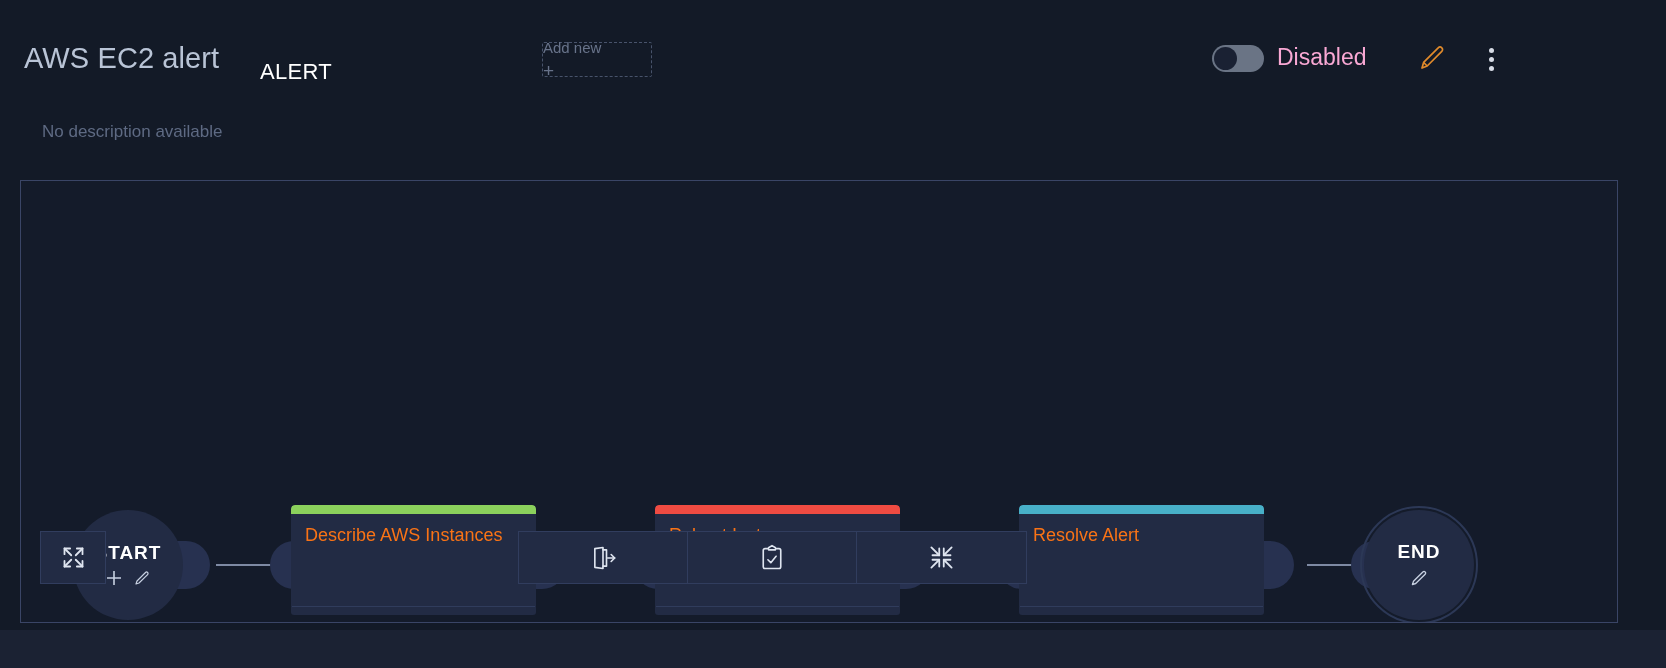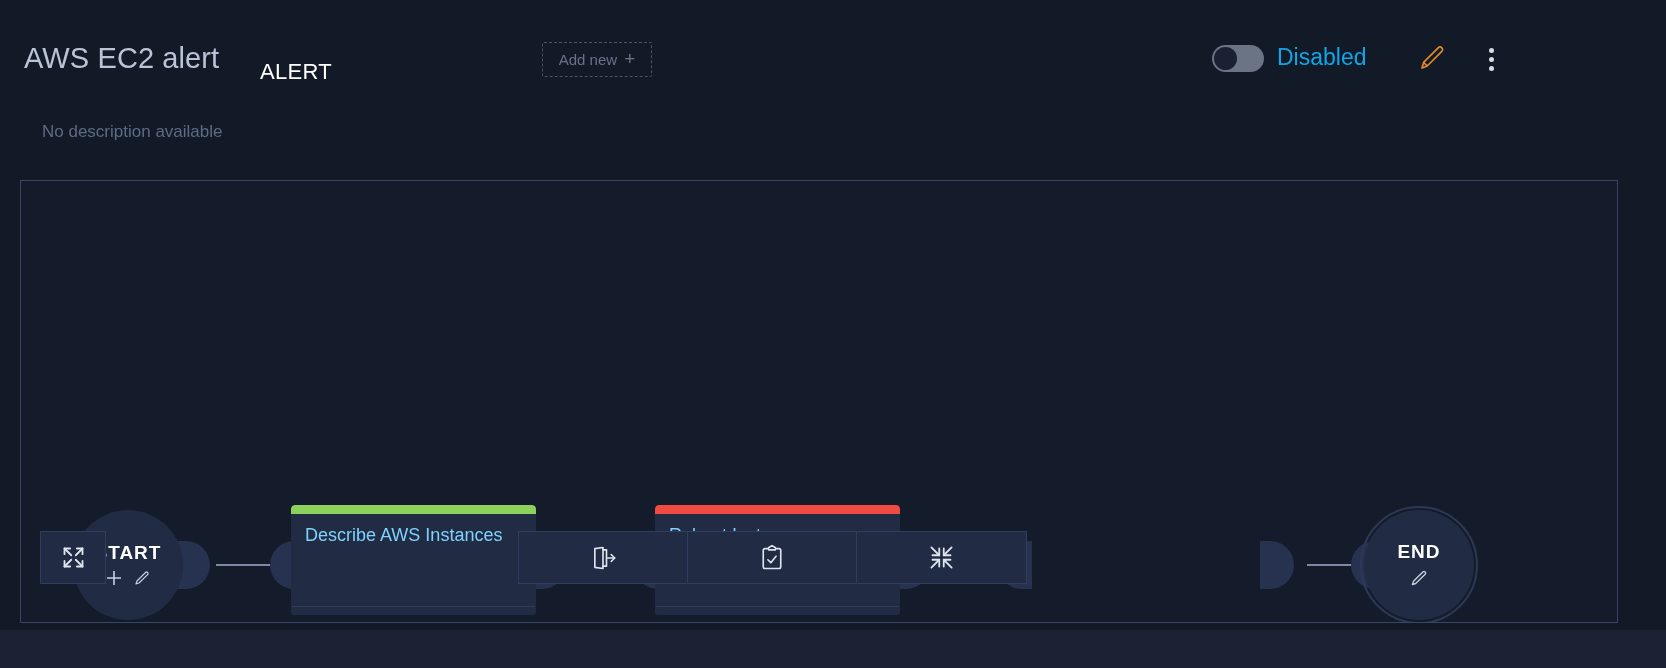--- a/index.html
+++ b/index.html
@@ -40,25 +40,25 @@
     letter-spacing: 0.3px;
     margin-top: 12px;
   }
   .add-new {
     position: absolute;
     left: 542px; top: 42px;
     width: 110px; height: 35px;
     border: 1px dashed #48536b;
     border-radius: 2px;
     display: flex;
-    align-items: center;
     justify-content: center;
     gap: 7px;
     background: transparent;
     cursor: pointer;
+    flex-direction: column;
   }
   .add-new .lbl {
     font-size: 15px;
     color: #6b7casd;
     color: #68738a;
   }
   .add-new .plus {
     font-size: 19px;
     color: #68738a;
     line-height: 1;
@@ -77,21 +77,21 @@
     position: absolute;
     left: 2px; top: 2px;
     width: 23px; height: 23px;
     border-radius: 50%;
     background: #1a2133;
   }
   .toggle-label {
     position: absolute;
     left: 1277px; top: 44px;
     font-size: 23px;
-    color: #0ea5e9;
+    color: #f9a8d4;
   }
   .pencil-top {
     position: absolute;
     left: 1414px; top: 40px;
     width: 36px; height: 36px;
     cursor: pointer;
   }
   .kebab {
     position: absolute;
     left: 1478px; top: 42px;
@@ -196,21 +196,21 @@
   .card .bar {
     position: absolute;
     left: 0; top: 0;
     width: 100%; height: 9px;
     border-radius: 4px 4px 0 0;
   }
   .card .card-title {
     position: absolute;
     left: 14px; top: 20px;
     font-size: 18px;
-    color: #7dd3fc;
+    color: #f97316;
     white-space: nowrap;
   }
   .card .card-footline {
     position: absolute;
     left: 1px; right: 1px;
     bottom: 8px;
     height: 1px;
     background: #303c5c;
   }
 
@@ -330,20 +330,25 @@
   <div class="nub left" style="left:613px;"></div>
   <div class="nub right" style="left:875px;"></div>
   <div class="card" style="left:634px;">
     <div class="bar" style="background:#ef4b42"></div>
     <div class="card-title">Reboot Instances</div>
     <div class="card-footline"></div>
   </div>
 
   <div class="nub left" style="left:977px;"></div>
   <div class="nub right" style="left:1239px;"></div>
+  <div class="card" style="left:998px;">
+    <div class="bar" style="background:#48b0c8"></div>
+    <div class="card-title">Resolve Alert</div>
+    <div class="card-footline"></div>
+  </div>
 
   <div class="nub left" style="left:1330px;"></div>
   <div class="term-outer-ring" style="left:1339px; top:325px;"></div>
   <div class="term" style="left:1343px; top:329px;">
     <div class="t-label">END</div>
     <div class="t-icons">
       <span>
         <svg width="22" height="22" viewBox="0 0 20 20" fill="none">
           <path d="M4 16 L5 13 L13.5 4.5 C14.1 3.9 15 3.9 15.6 4.5 C16.2 5.1 16.2 6 15.6 6.6 L7 15 L4 16 Z" stroke="#c8d1e2" stroke-width="1.2" stroke-linejoin="round"></path>
         </svg>

